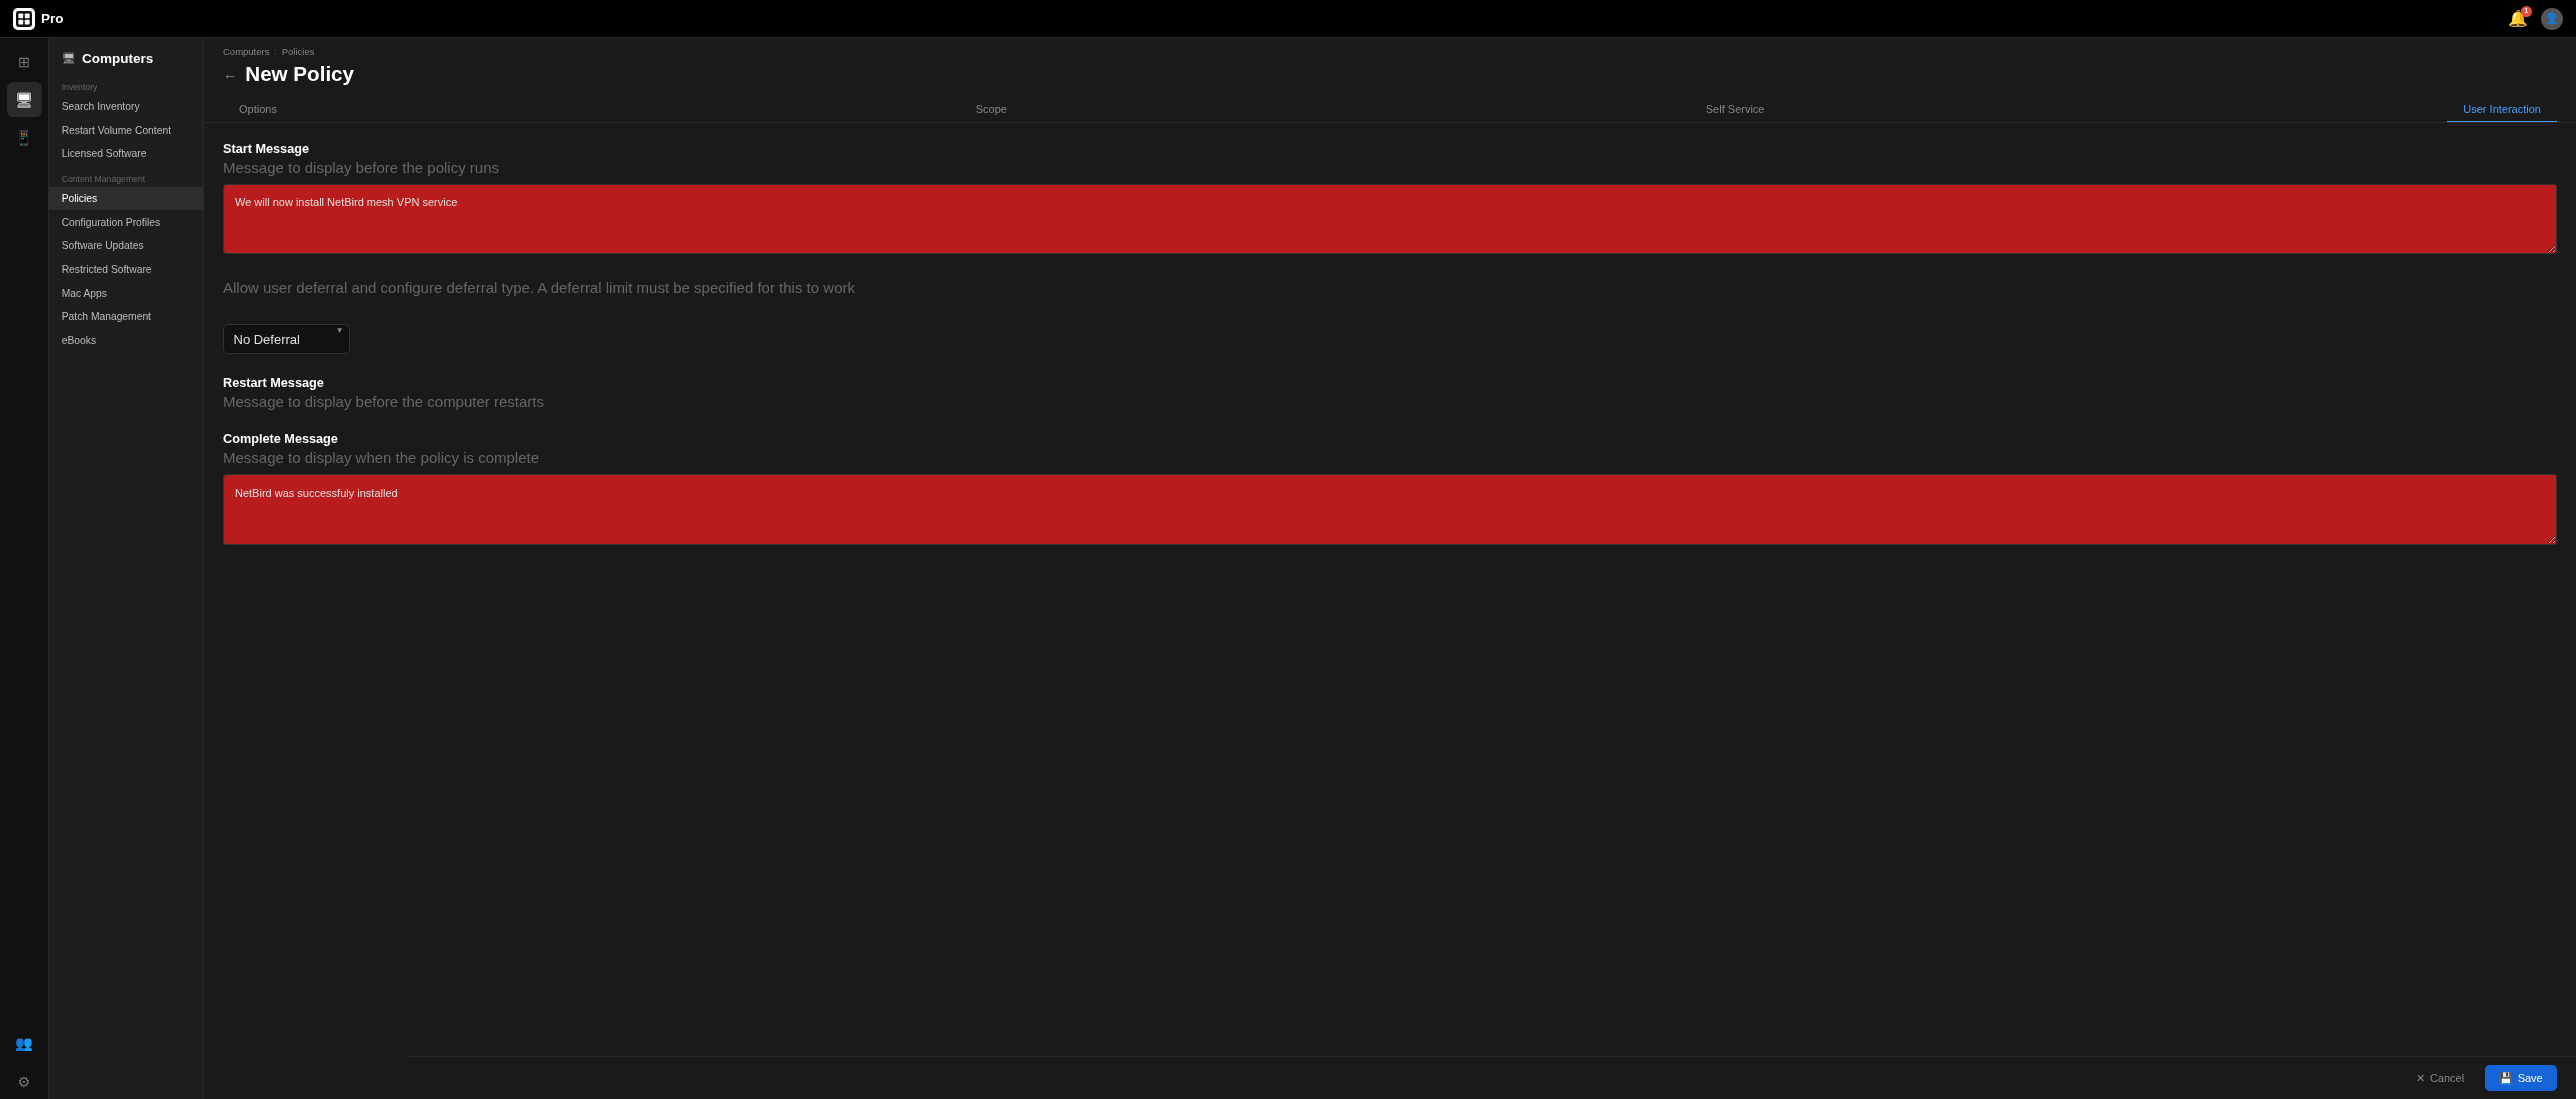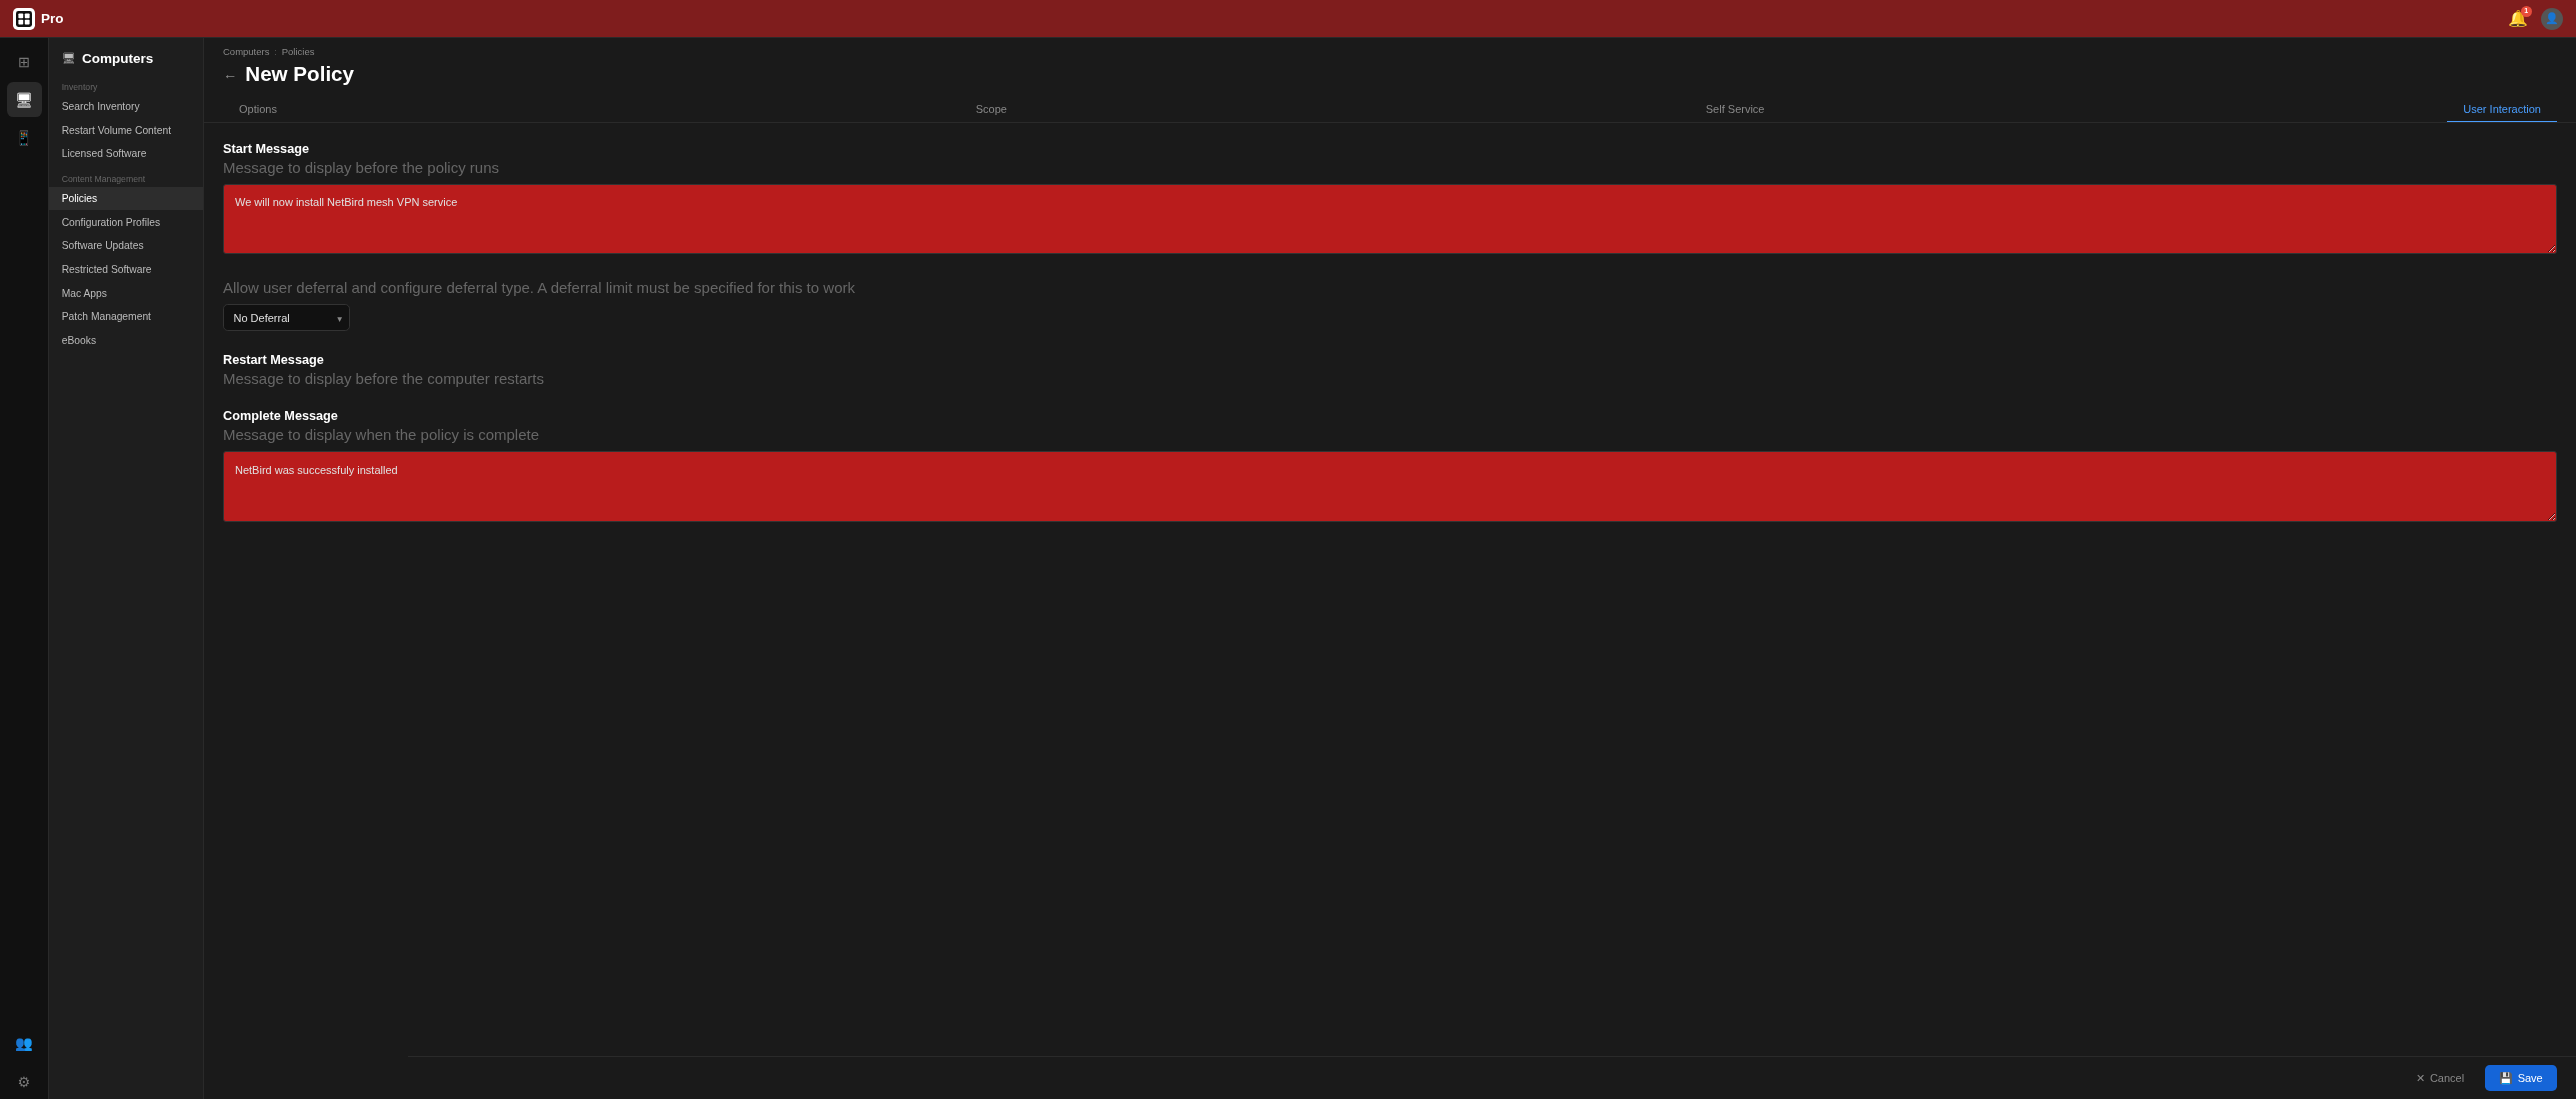--- a/index.html
+++ b/index.html
@@ -8,21 +8,21 @@
       background: #1a1a1a;
       color: #e0e0e0;
       height: 100vh;
       overflow: hidden;
       display: flex;
       flex-direction: column;
     }
 
     
     .topnav {
-      background: #7f1d1d;
+      background: #000000;
       height: 38px;
       display: flex;
       align-items: center;
       padding: 0 12.7px;
       flex-shrink: 0;
       border-bottom: 0.8px solid #2a2a2a;
       justify-content: space-between;
     }
     .topnav-left {
       display: flex;
@@ -259,26 +259,27 @@
       resize: vertical;
       min-height: 63px;
       font-family: inherit;
       line-height: 1.5;
     }
     .deferral-select {
       background: #111;
       border: 0.8px solid #333;
       border-radius: 4.8px;
       color: #e0e0e0;
-      font-size: 11px;
+      font-size: 13px;
       padding: 6.3px 28.5px 6.3px 9.5px;
       appearance: none;
       -webkit-appearance: none;
       cursor: pointer;
       min-width: 127px;
+      margin-top: 20px;
     }
     .select-wrapper {
       position: relative;
       display: inline-block;
     }
     .select-arrow {
       position: absolute;
       right: 8px;
       top: 50%;
       transform: translateY(-50%);

